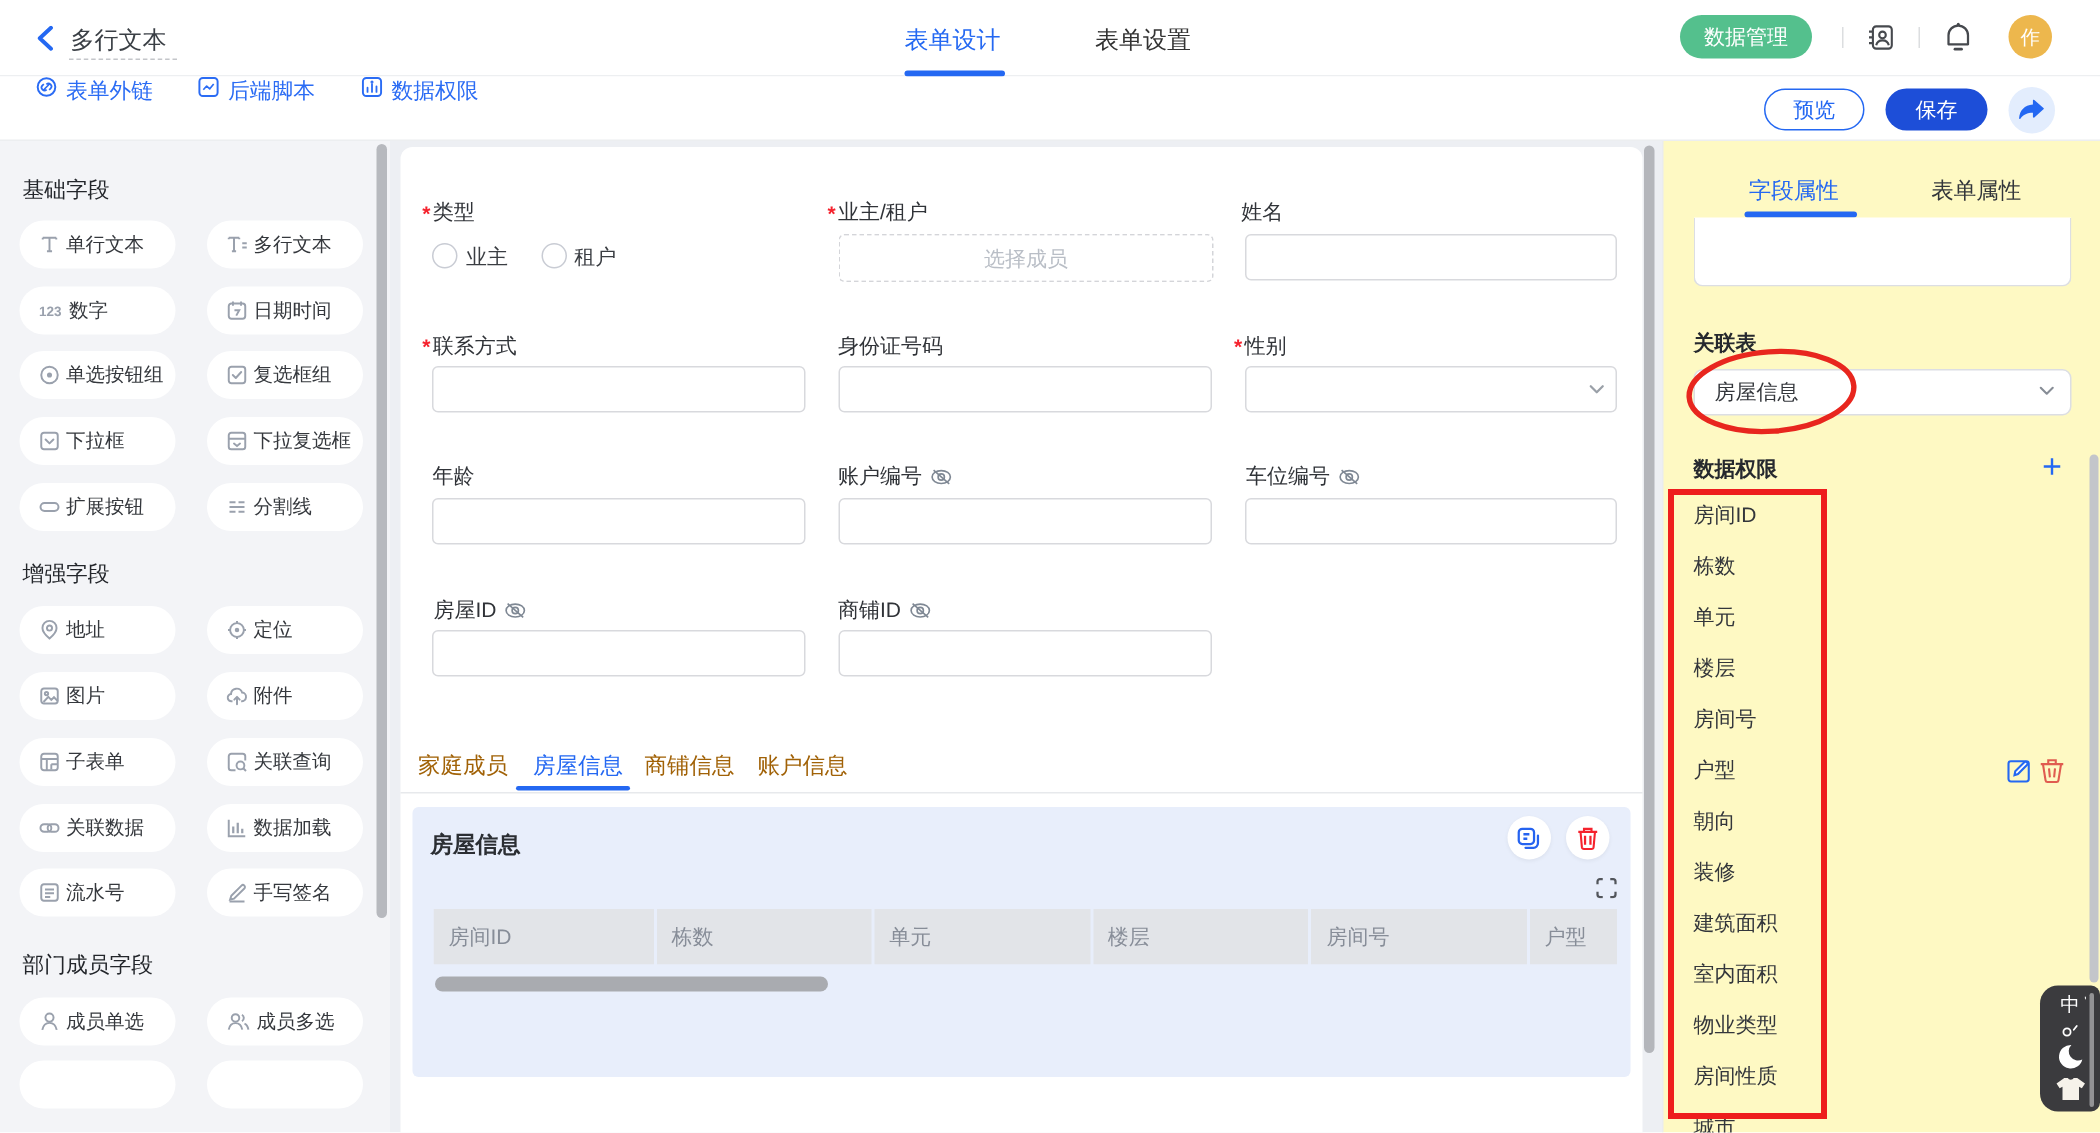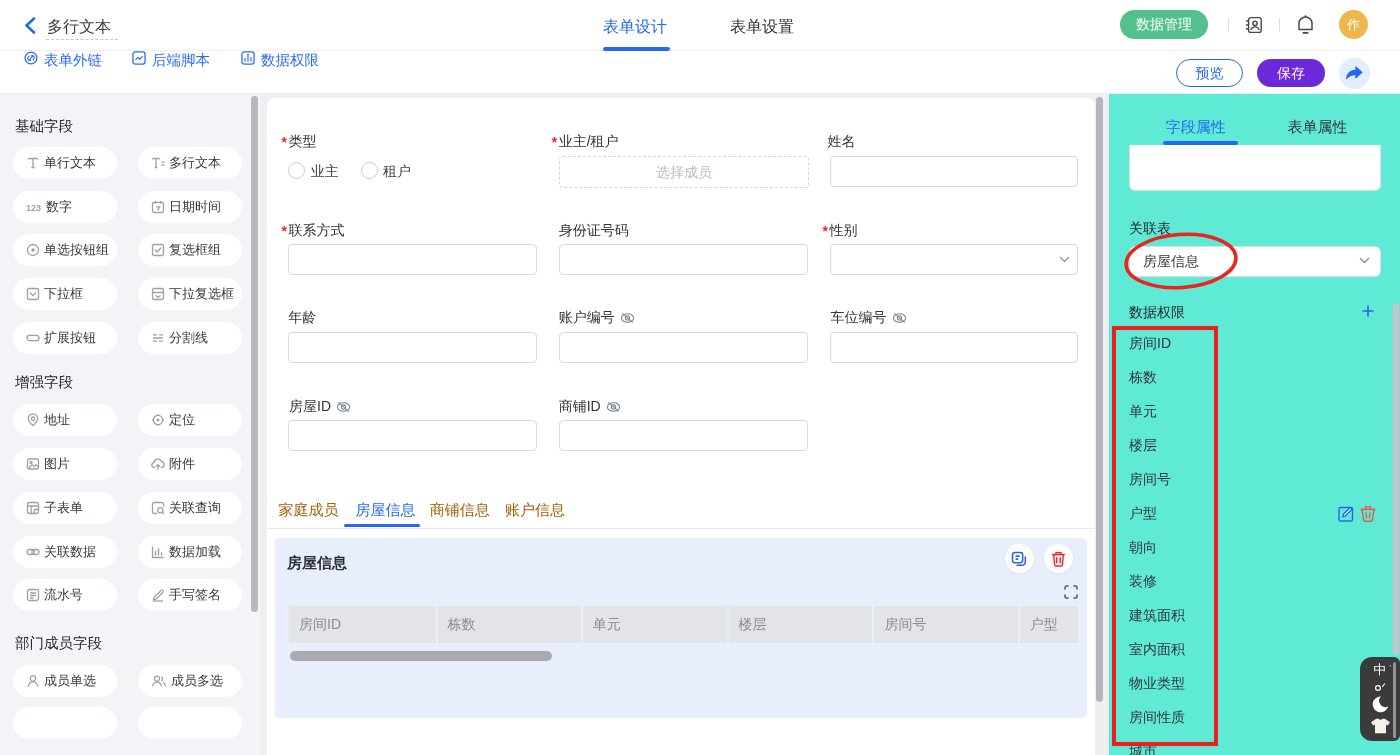--- a/index.html
+++ b/index.html
@@ -13,21 +13,21 @@
 .htab{position:absolute;top:17px;font-size:16px;color:#333}
 .htab.act{color:#2468f2}
 #hund{position:absolute;left:603px;top:47px;width:67px;height:4px;background:#2468f2;border-radius:2px}
 #btn-dm{position:absolute;left:1120px;top:10px;width:88px;height:29px;border-radius:14.5px;background:#54c08d;color:#fff;font-size:14px;text-align:center;line-height:29px}
 .vsep{position:absolute;top:18px;width:1px;height:14px;background:#dcdee0}
 #avatar{position:absolute;left:1339px;top:10px;width:29px;height:29px;border-radius:50%;background:#edb74d;color:#fff;font-size:13px;text-align:center;line-height:29px}
 
 #tb{position:absolute;left:0;top:51px;width:1400px;height:43px;background:#fff;border-bottom:1px solid #eceef0}
 .tlink{position:absolute;top:0;height:43px;display:flex;align-items:flex-start;gap:6px;color:#2b6cf4;font-size:14.5px}
 #btn-prev{position:absolute;left:1176px;top:8px;width:67px;height:28px;border:1px solid #2468f2;border-radius:14px;color:#2468f2;background:#fff;font-size:14px;text-align:center;line-height:26px}
-#btn-save{position:absolute;left:1257px;top:8px;width:68px;height:28px;border-radius:14px;color:#fff;background:#6d28d9;font-size:14px;text-align:center;line-height:28px}
+#btn-save{position:absolute;left:1257px;top:8px;width:68px;height:28px;border-radius:14px;color:#fff;background:#1d4ed8;font-size:14px;text-align:center;line-height:28px}
 #btn-share{position:absolute;left:1339px;top:7px;width:31px;height:31px;border-radius:50%;background:#e3edfd;display:flex;align-items:center;justify-content:center}
 
 #sb{position:absolute;left:0;top:94px;width:260px;height:661px;background:#f3f4f7;overflow:hidden}
 .shead{position:absolute;left:15px;font-size:14.5px;font-weight:normal;color:#23262b}
 .pill{position:absolute;width:104px;height:32px;border-radius:16px;background:#fff;display:flex;align-items:center;padding-left:13px;gap:4px;font-size:13px;color:#35383d;white-space:nowrap}
 .pill svg{flex:0 0 auto}
 #sbfoot{position:absolute;left:0;bottom:0;width:260px;height:39px;background:#f7f8fb;border-top:1px solid #ebedf0;display:flex;align-items:center;justify-content:center;gap:7px;font-size:14px;color:#33363b}
 #sbscroll{position:absolute;left:251px;top:2px;width:7px;height:516px;border-radius:4px;background:#b7b9be}
 
 #cv{position:absolute;left:260px;top:94px;width:848px;height:661px;background:#edeff3}
@@ -43,26 +43,26 @@
 .ctab.act{color:#2468f2}
 #ctund{position:absolute;left:77px;top:426px;width:76px;height:3px;background:#2468f2;border-radius:2px}
 #ctdiv{position:absolute;left:0;top:430px;width:828px;height:1px;background:#e7e9ec}
 #bluepanel{position:absolute;left:8px;top:440px;width:812px;height:180px;background:#e8eefb;border-radius:4px}
 #bluepanel .ptitle{position:absolute;left:12px;top:16px;font-size:15px;font-weight:bold;color:#2b2e33}
 .circbtn{position:absolute;top:6px;width:29px;height:29px;border-radius:50%;background:#fff;display:flex;align-items:center;justify-content:center;box-shadow:0 1px 3px rgba(0,0,0,.06)}
 #thead{position:absolute;left:14px;top:68px;width:790px;height:37px;display:flex;overflow:hidden}
 #thead .tc{height:37px;background:#e2e4e8;color:#878d98;font-size:14px;line-height:37px;padding-left:10px;margin-right:2px;flex:0 0 auto}
 #hscroll{position:absolute;left:15px;top:113px;width:262px;height:10px;border-radius:5px;background:#a9abb0}
 
-#rp{position:absolute;left:1108px;top:94px;width:292px;height:661px;background:#5eead4;border-left:1px solid #eaecef}
+#rp{position:absolute;left:1108px;top:94px;width:292px;height:661px;background:#fef9c3;border-left:1px solid #eaecef}
 .rtab{position:absolute;top:24px;font-size:15px;color:#33363b}
 .rtab.act{color:#2468f2}
 #rund{position:absolute;left:54px;top:47px;width:75px;height:3.5px;background:#2468f2;border-radius:2px}
 #rbox{position:absolute;left:20px;top:51px;width:252px;height:46px;background:#fff;border:1px solid #dcdee3;border-top:none;border-radius:0 0 6px 6px}
-.rlab{position:absolute;left:20px;font-size:14px;font-weight:normal;color:#26292e}
+.rlab{position:absolute;left:20px;font-size:14px;font-weight:bold;color:#26292e}
 #rsel{position:absolute;left:20px;top:152px;width:252px;height:31px;background:#fff;border:1px solid #dcdee3;border-radius:6px;font-size:14px;color:#33363b;line-height:29px;padding-left:13px}
 .ritem{position:absolute;left:20px;font-size:14px;color:#33363b;white-space:nowrap}
 #rpscroll{position:absolute;left:284px;top:209px;width:6px;height:352px;border-radius:3px;background:#c3c5ca}
 #redrect{position:absolute;left:3px;top:232px;width:106px;height:420px;border:4px solid #ee1d1d}
 
 #dw{position:absolute;left:1360px;top:657px;width:40px;height:84px;background:#3b3b3e;border-radius:12px 6px 6px 12px;display:flex;flex-direction:column;align-items:center;color:#fff}
 #dwline{position:absolute;left:1393px;top:662px;width:3px;height:76px;background:rgba(255,255,255,.45);border-radius:2px}
 </style>
 </head>
 <body>

